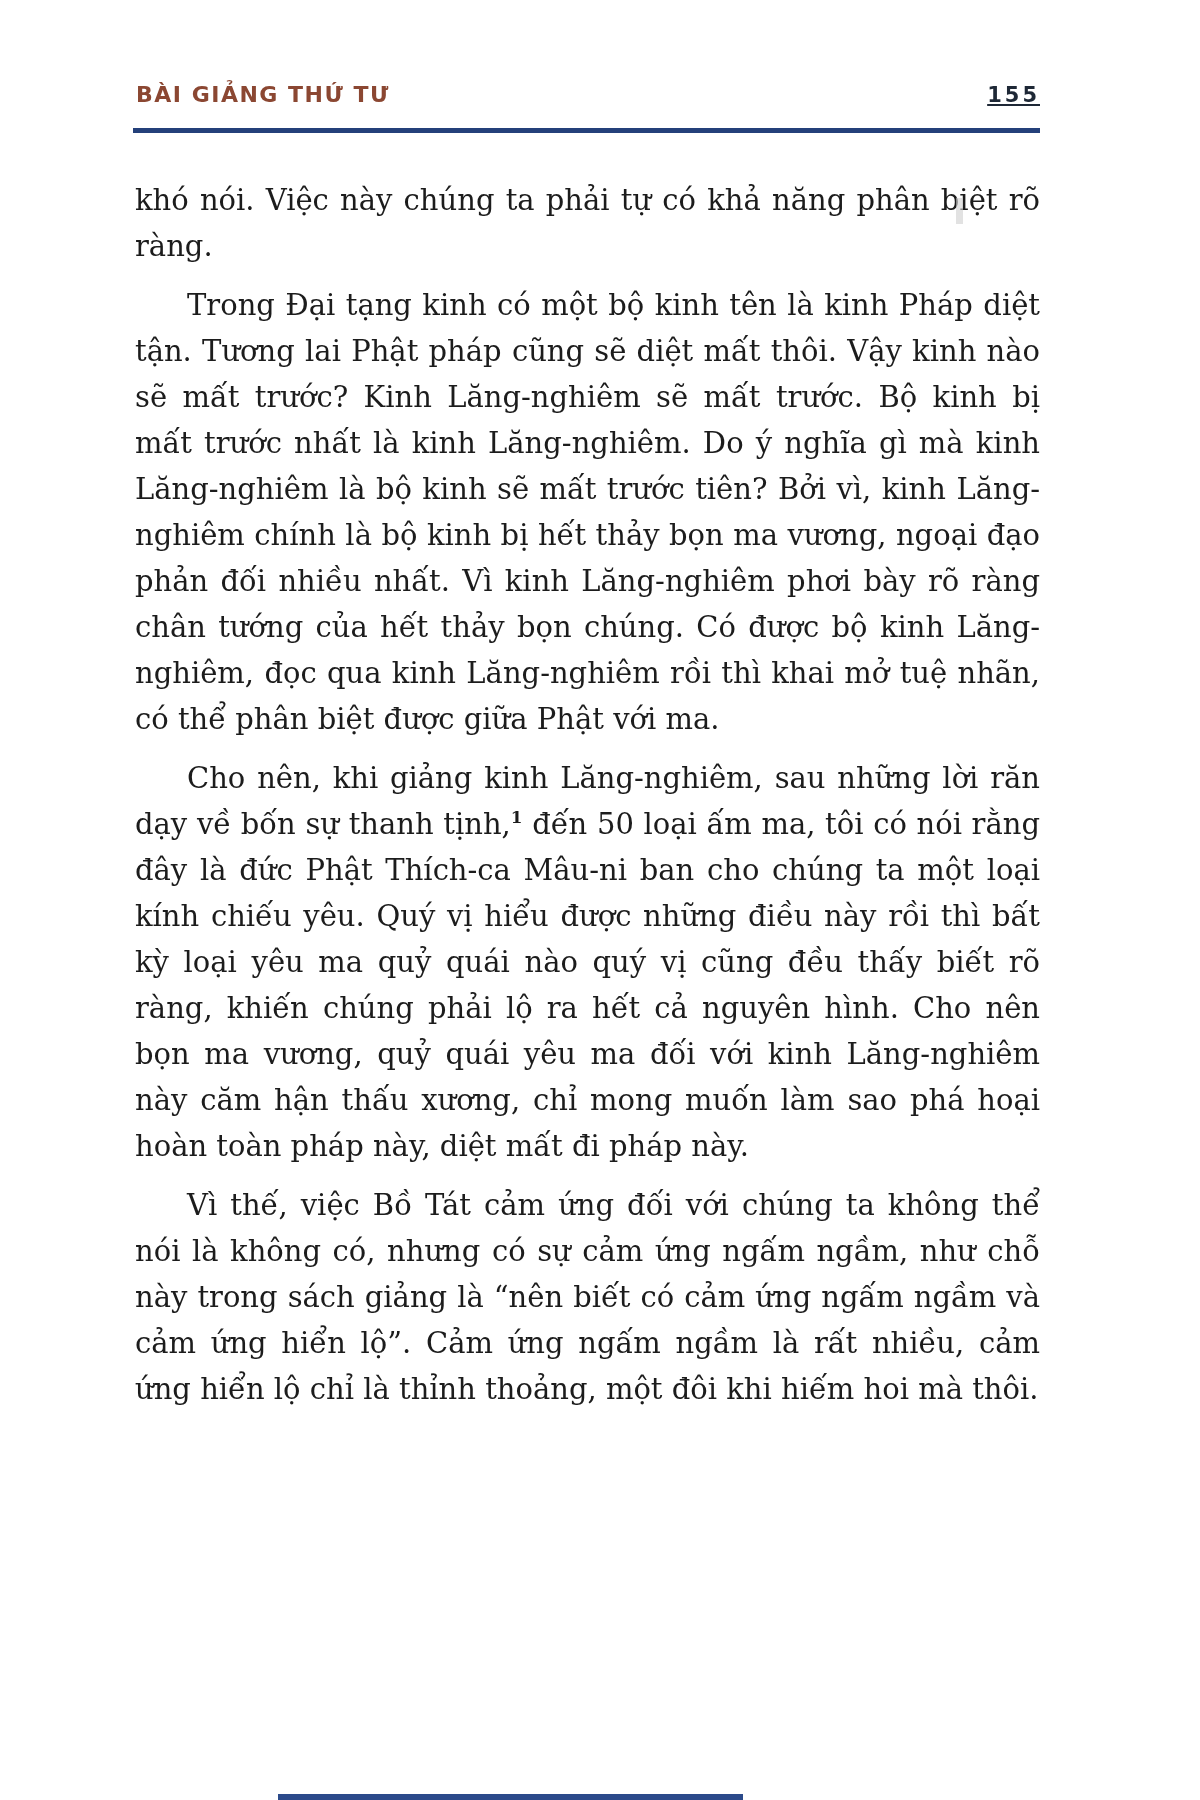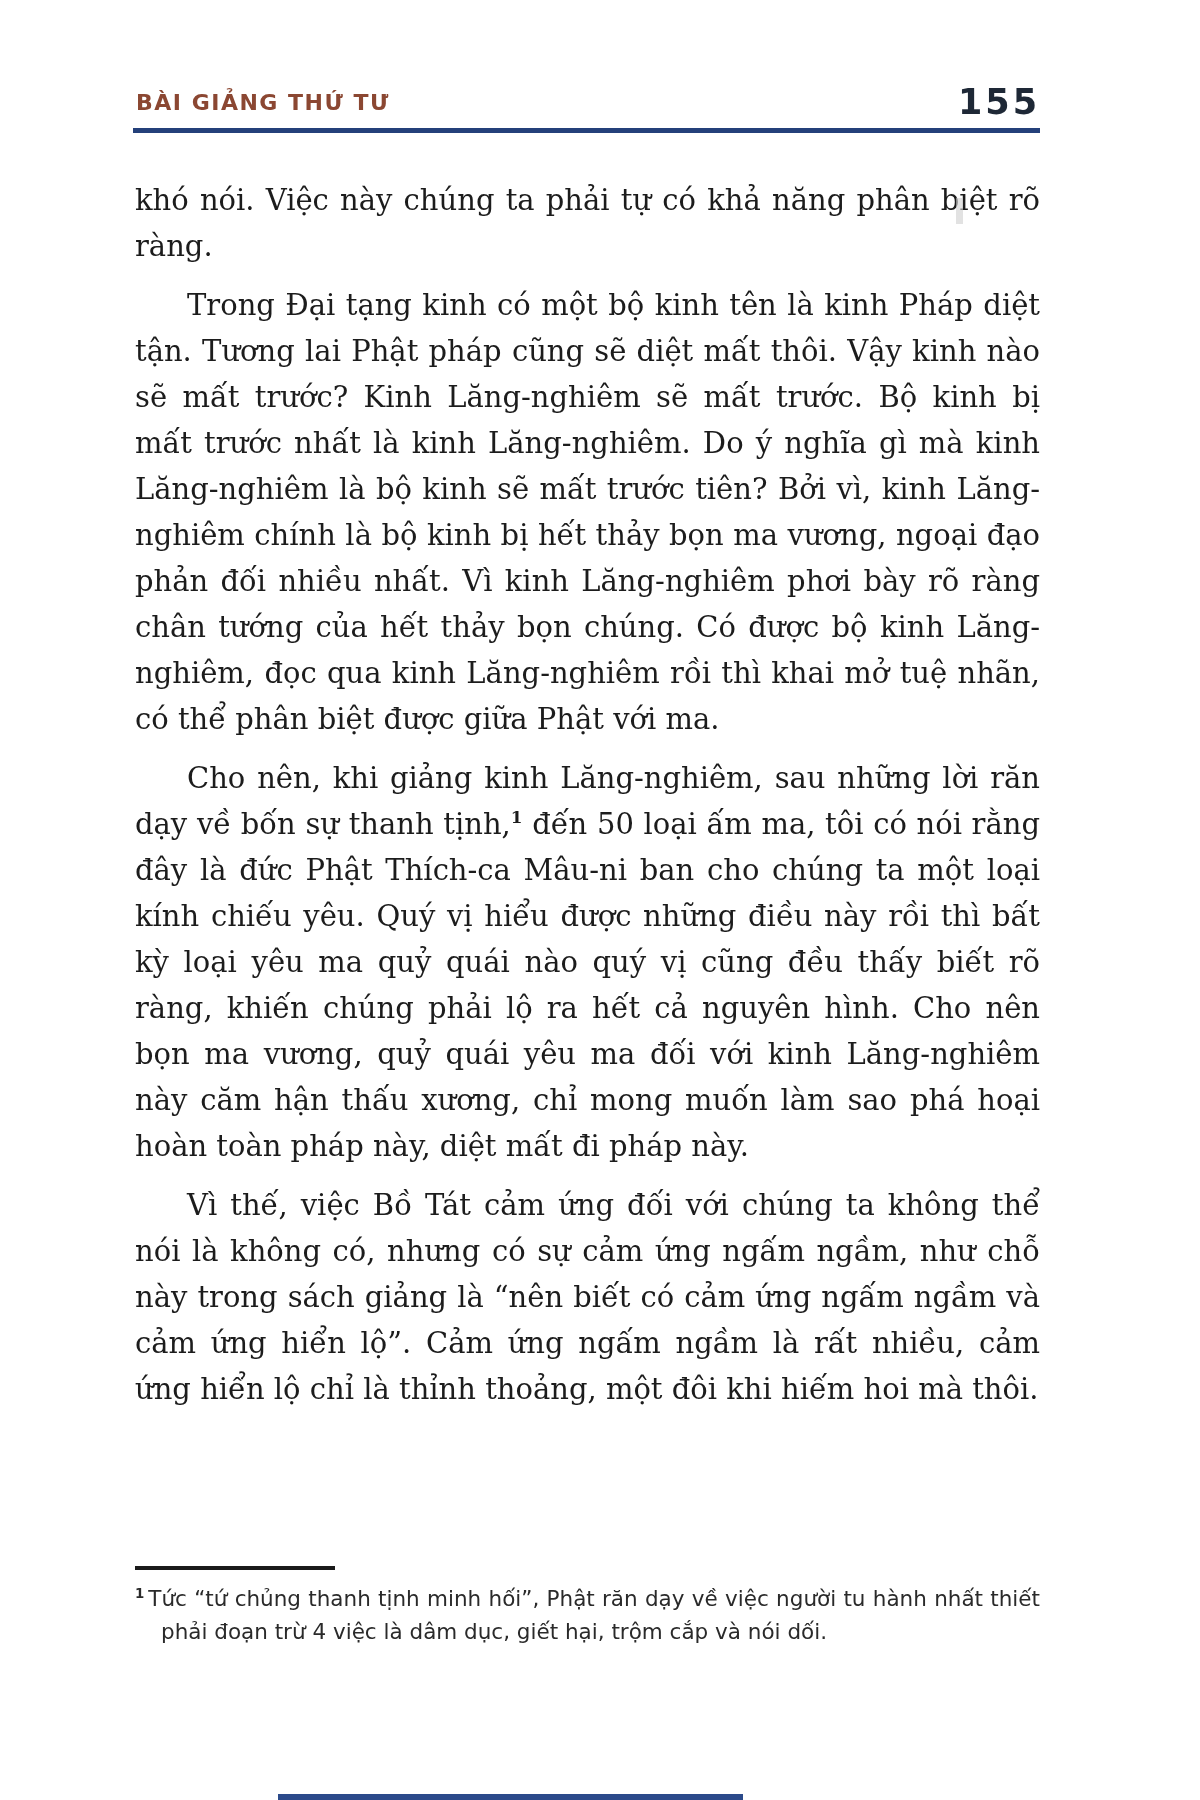--- a/index.html
+++ b/index.html
@@ -12,34 +12,35 @@
     overflow: hidden;
     font-family: "DejaVu Serif", serif;
   }
   .header {
     position: absolute;
     left: 136px;
     right: 160px;
     top: 82px;
     display: flex;
     justify-content: space-between;
-    align-items: center;
+    align-items: flex-end;
     font-family: "DejaVu Sans", sans-serif;
   }
   .running-head {
     font-size: 22px;
     font-weight: bold;
     letter-spacing: 1.5px;
     color: #8b4732;
   }
   .page-number {
-    font-size: 35px;
+    font-size: 21px;
     font-weight: bold;
     letter-spacing: 3px;
     color: #1e2836;
+    text-decoration: underline;
   }
   .header-rule {
     position: absolute;
     left: 133px;
     top: 128px;
     width: 907px;
     height: 5px;
     background: #24407a;
   }
   .body-text {
@@ -121,22 +122,18 @@
 
   <div class="header-rule"></div>
 
   <div class="body-text">
     <p class="continuation">khó nói. Việc này chúng ta phải tự có khả năng phân biệt rõ ràng.</p>
     <p>Trong Đại tạng kinh có một bộ kinh tên là kinh Pháp diệt tận. Tương lai Phật pháp cũng sẽ diệt mất thôi. Vậy kinh nào sẽ mất trước? Kinh Lăng-nghiêm sẽ mất trước. Bộ kinh bị mất trước nhất là kinh Lăng-nghiêm. Do ý nghĩa gì mà kinh Lăng-nghiêm là bộ kinh sẽ mất trước tiên? Bởi vì, kinh Lăng-nghiêm chính là bộ kinh bị hết thảy bọn ma vương, ngoại đạo phản đối nhiều nhất. Vì kinh Lăng-nghiêm phơi bày rõ ràng chân tướng của hết thảy bọn chúng. Có được bộ kinh Lăng-nghiêm, đọc qua kinh Lăng-nghiêm rồi thì khai mở tuệ nhãn, có thể phân biệt được giữa Phật với ma.</p>
     <p><span>Cho nên, khi giảng kinh Lăng-nghiêm, sau những lời răn dạy về bốn sự thanh tịnh,</span><sup class="fn-ref">1</sup><span> đến 50 loại ấm ma, tôi có nói rằng đây là đức Phật Thích-ca Mâu-ni ban cho chúng ta một loại kính chiếu yêu. Quý vị hiểu được những điều này rồi thì bất kỳ loại yêu ma quỷ quái nào quý vị cũng đều thấy biết rõ ràng, khiến chúng phải lộ ra hết cả nguyên hình. Cho nên bọn ma vương, quỷ quái yêu ma đối với kinh Lăng-nghiêm này căm hận thấu xương, chỉ mong muốn làm sao phá hoại hoàn toàn pháp này, diệt mất đi pháp này.</span></p>
     <p>Vì thế, việc Bồ Tát cảm ứng đối với chúng ta không thể nói là không có, nhưng có sự cảm ứng ngấm ngầm, như chỗ này trong sách giảng là “nên biết có cảm ứng ngấm ngầm và cảm ứng hiển lộ”. Cảm ứng ngấm ngầm là rất nhiều, cảm ứng hiển lộ chỉ là thỉnh thoảng, một đôi khi hiếm hoi mà thôi.</p>
   </div>
 
-  <div class="footnote-block">
-    <div class="fn-rule"></div>
-    <p class="footnote-text"><sup class="fn-marker">1</sup><span>Tức “tứ chủng thanh tịnh minh hối”, Phật răn dạy về việc người tu hành nhất thiết phải đoạn trừ 4 việc là dâm dục, giết hại, trộm cắp và nói dối.</span></p>
-  </div>
 
   <div class="scan-artifact"></div>
 
   <div class="bottom-bar"></div>
 
 </div>
 
 </body></html>

